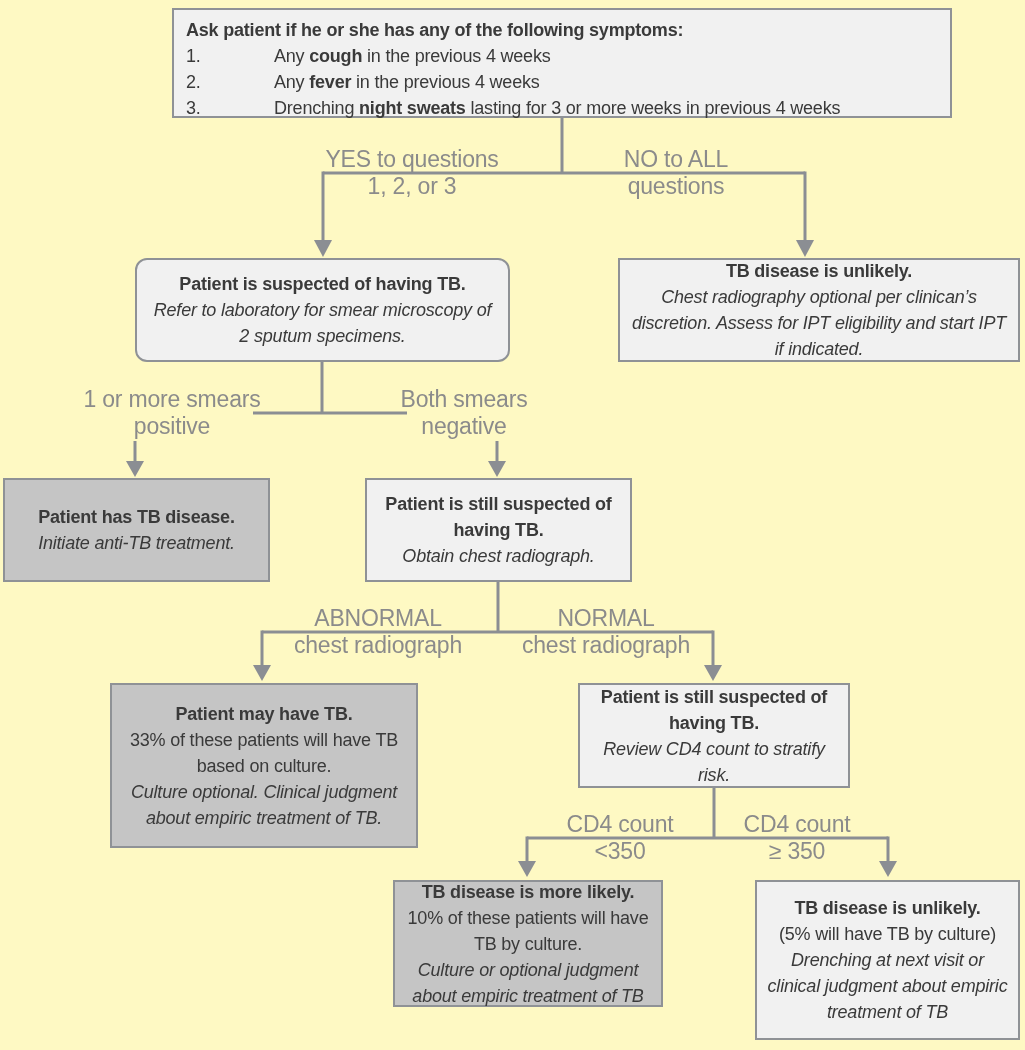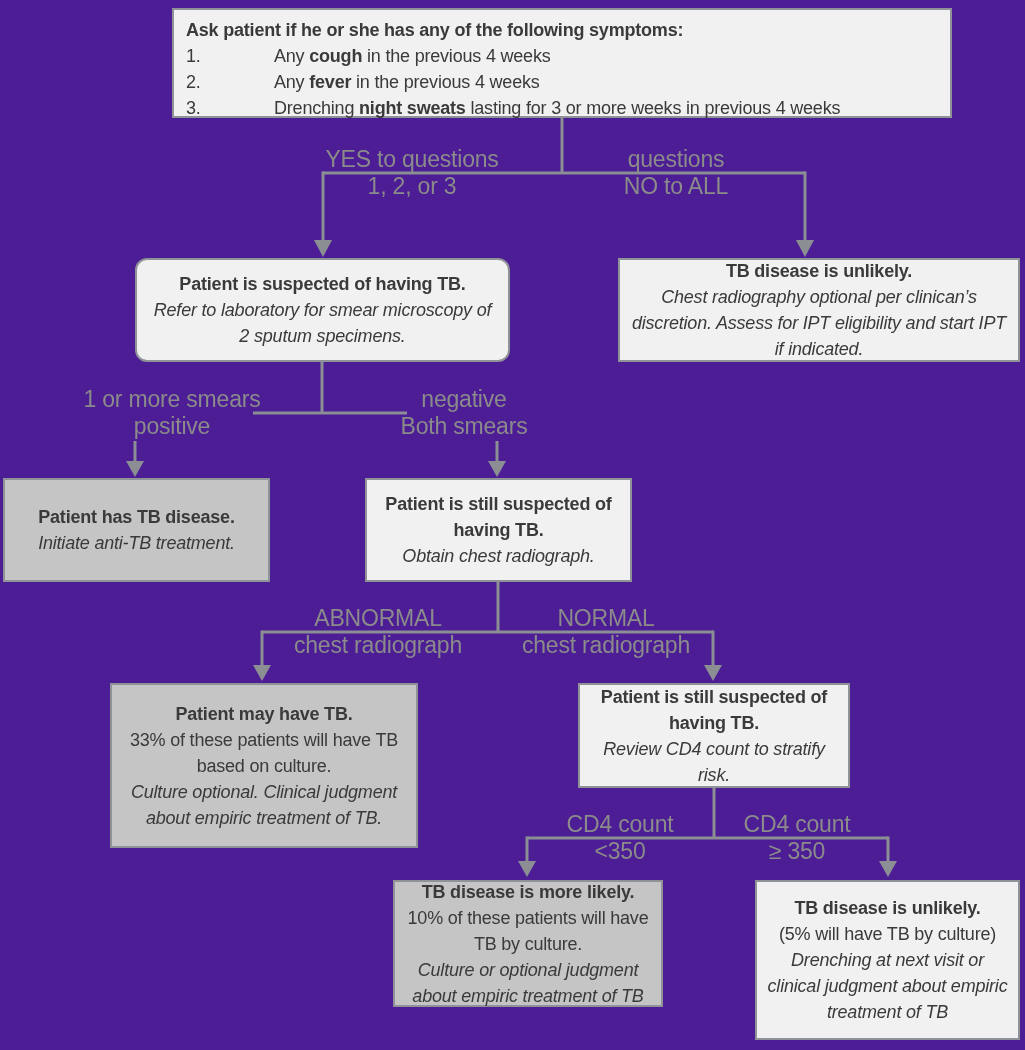--- a/index.html
+++ b/index.html
@@ -1,17 +1,17 @@
 <!DOCTYPE html>
 <html style="--box-light: #f1f1f1; --box-dark: #c5c5c5; --border: #8f9296; --line: #8b8e93; --label-text: #8b8b8b; --box-text: #3a3a3a;"><head>
 <meta charset="utf-8">
 <style>
   html,body{margin:0;padding:0;background:#ffffff;}
   .canvas{
-    position:relative;width:1025px;height:1050px;background:#4c1d95;overflow:hidden;
+    position:relative;width:1025px;height:1050px;background:#fef9c3;overflow:hidden;
     font-family:"Liberation Sans", sans-serif;
   }
   svg.connectors{position:absolute;left:0;top:0;width:1025px;height:1050px;pointer-events:none;}
   svg.connectors path{stroke:var(--line,#8b8e93);stroke-width:3;fill:none;}
   svg.connectors polygon{fill:var(--line,#8b8e93);stroke:none;}
 
   .box{
     position:absolute;box-sizing:border-box;
     border:2px solid var(--border,#8f9296);
     display:flex;flex-direction:column;justify-content:center;
@@ -101,30 +101,30 @@
       <span class="num">3.</span>
       <span class="t"><span>Drenching </span><b>night sweats</b><span> lasting for 3 or more weeks in previous 4  weeks</span></span>
     </div>
   </div>
 
   <div class="label" style="left:302px;top:146px;width:220px;">
     <div>YES to questions</div>
     <div>1, 2, or 3</div>
   </div>
   <div class="label" style="left:586px;top:146px;width:180px;">
+    <div>NO to ALL</div>
     <div>questions</div>
-    <div>NO to ALL</div>
   </div>
   <div class="label" style="left:62px;top:386px;width:220px;">
     <div>1 or more smears</div>
     <div>positive</div>
   </div>
   <div class="label" style="left:374px;top:386px;width:180px;">
+    <div>Both smears</div>
     <div>negative</div>
-    <div>Both smears</div>
   </div>
   <div class="label" style="left:263px;top:605px;width:230px;">
     <div>ABNORMAL</div>
     <div>chest radiograph</div>
   </div>
   <div class="label" style="left:491px;top:605px;width:230px;">
     <div>NORMAL</div>
     <div>chest radiograph</div>
   </div>
   <div class="label" style="left:540px;top:811px;width:160px;">

